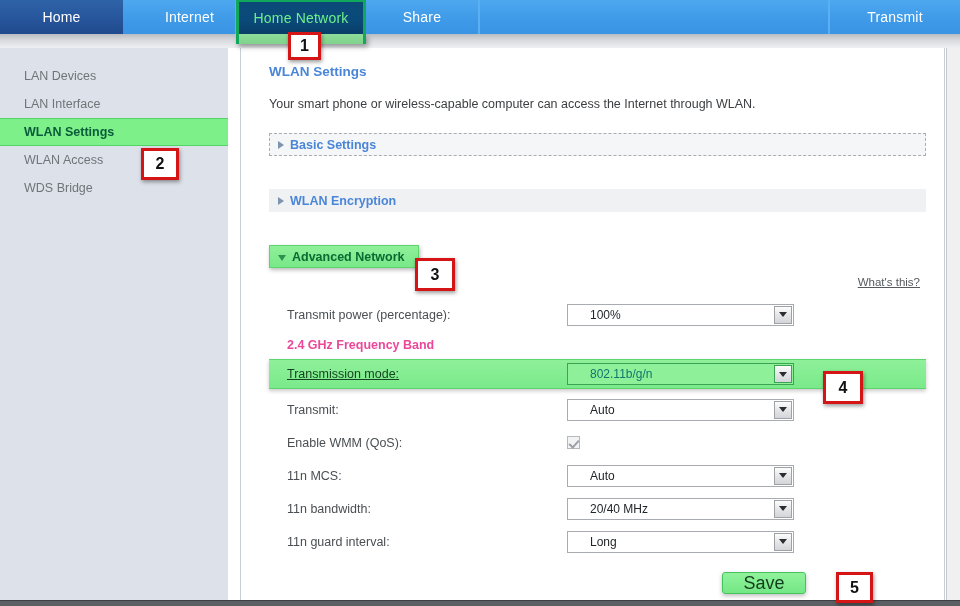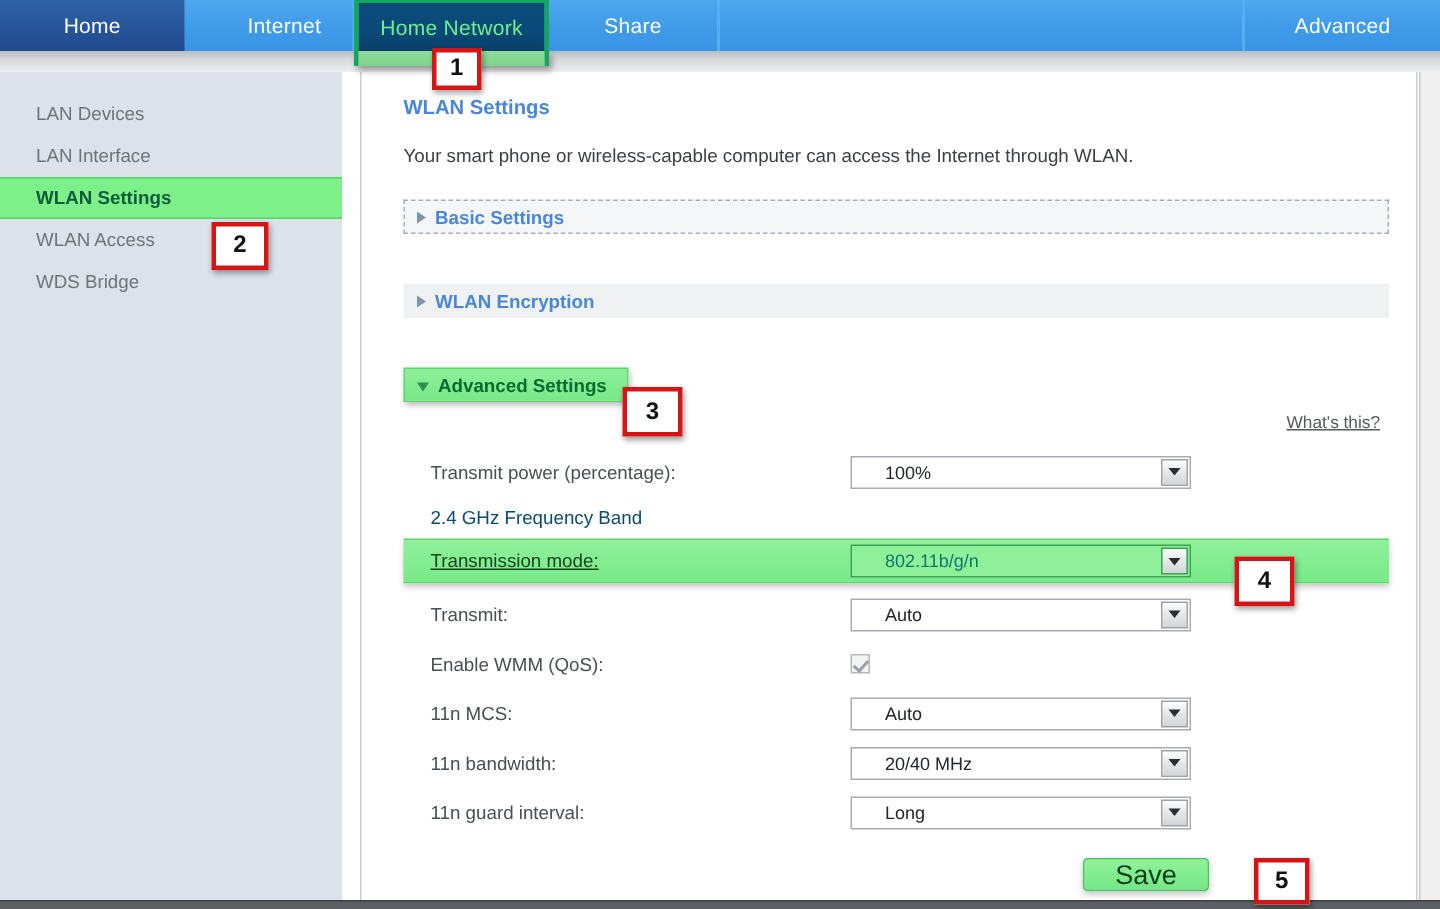--- a/index.html
+++ b/index.html
@@ -212,22 +212,22 @@
   }
   .row-label {
     width: 280px;
     font-size: 12.5px;
     color: #4a4f53;
   }
   .form-row.hl .row-label { color: #15451f; text-decoration: underline; }
 
   .band-title {
     font-size: 12.5px;
-    font-weight: normal;
-    color: #0c4a6e;
+    font-weight: bold;
+    color: #ec4899;
     padding-left: 18px;
     height: 28px;
     display: flex;
     align-items: center;
   }
 
   
   .sel {
     width: 227px;
     height: 22px;
@@ -352,21 +352,21 @@
       <span>Internet</span>
     </div>
     <div class="nav-tab active">
       <span>Home Network</span>
     </div>
     <div class="nav-tab share">
       <span>Share</span>
     </div>
     <div class="nav-spacer"></div>
     <div class="nav-tab maintain">
-      <span>Advanced</span>
+      <span>Transmit</span>
     </div>
   </div>
   <div class="nav-shadow"></div>
   <div class="active-underline"></div>
 
   <div class="page">
 
     <div class="sidebar">
       <div style="height:14px"></div>
       <div class="side-item">
@@ -400,21 +400,21 @@
 
       <div class="section-bar flat">
         <span class="tri"></span>
         <span>WLAN Encryption</span>
       </div>
 
       <div class="section-gap"></div>
 
       <div class="section-bar greenhl">
         <span class="tri down"></span>
-        <span>Advanced Settings</span>
+        <span>Advanced Network</span>
       </div>
 
       <div class="whats-this">What's this?</div>
 
       <div class="form-row">
         <div class="row-label">Transmit power (percentage):</div>
         <div class="sel">
           <span>100%</span>
           <span class="sel-arrow">
               <i></i>

